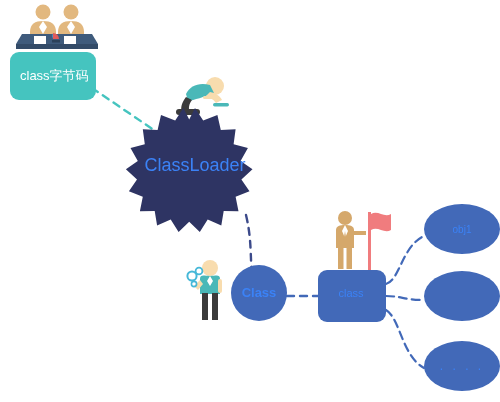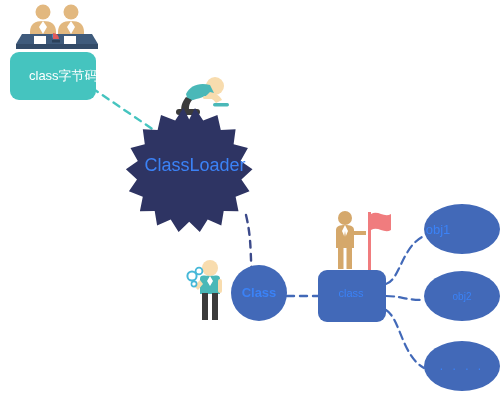--- a/index.html
+++ b/index.html
@@ -29,41 +29,41 @@
     display: flex;
     align-items: center;
     justify-content: center;
     color: #3b82f6;
     pointer-events: none;
     white-space: nowrap;
   }
   #lbl-bytecode {
     left: 10px; top: 52px; width: 86px; height: 48px;
     justify-content: flex-start;
-    padding-left: 19px;
+    padding-left: 10px;
     box-sizing: border-box;
     font-size: 13px;
     color: #ffffff;
   }
   #lbl-classloader {
     left: 133px; top: 150px; width: 124px; height: 30px;
     font-size: 18px;
   }
   #lbl-class-circle {
     left: 230px; top: 278px; width: 58px; height: 28px;
     font-size: 13px;
     font-weight: bold;
   }
   #lbl-class-rect {
     left: 318px; top: 280px; width: 66px; height: 26px;
     font-size: 11px;
   }
   #lbl-obj1 {
-    left: 408px; top: 217px; width: 60px; height: 24px;
-    font-size: 13px;
+    left: 432px; top: 217px; width: 60px; height: 24px;
+    font-size: 10px;
   }
   #lbl-obj2 {
     left: 432px; top: 284px; width: 60px; height: 24px;
     font-size: 10px;
   }
   #lbl-objmore {
     left: 432px; top: 354px; width: 60px; height: 24px;
     font-size: 12px;
     letter-spacing: 3px;
   }
@@ -216,17 +216,16 @@
   <div class="node-label" id="lbl-bytecode">class字节码</div>
 
   <div class="node-label" id="lbl-classloader">ClassLoader</div>
 
   <div class="node-label" id="lbl-class-circle">Class</div>
 
   <div class="node-label" id="lbl-class-rect">class</div>
 
   <div class="node-label" id="lbl-obj1">obj1</div>
 
-  <div class="node-label" id="lbl-obj2">obj2</div>
 
   <div class="node-label" id="lbl-objmore">. . . .</div>
 
 </div>
 
 </body></html>

